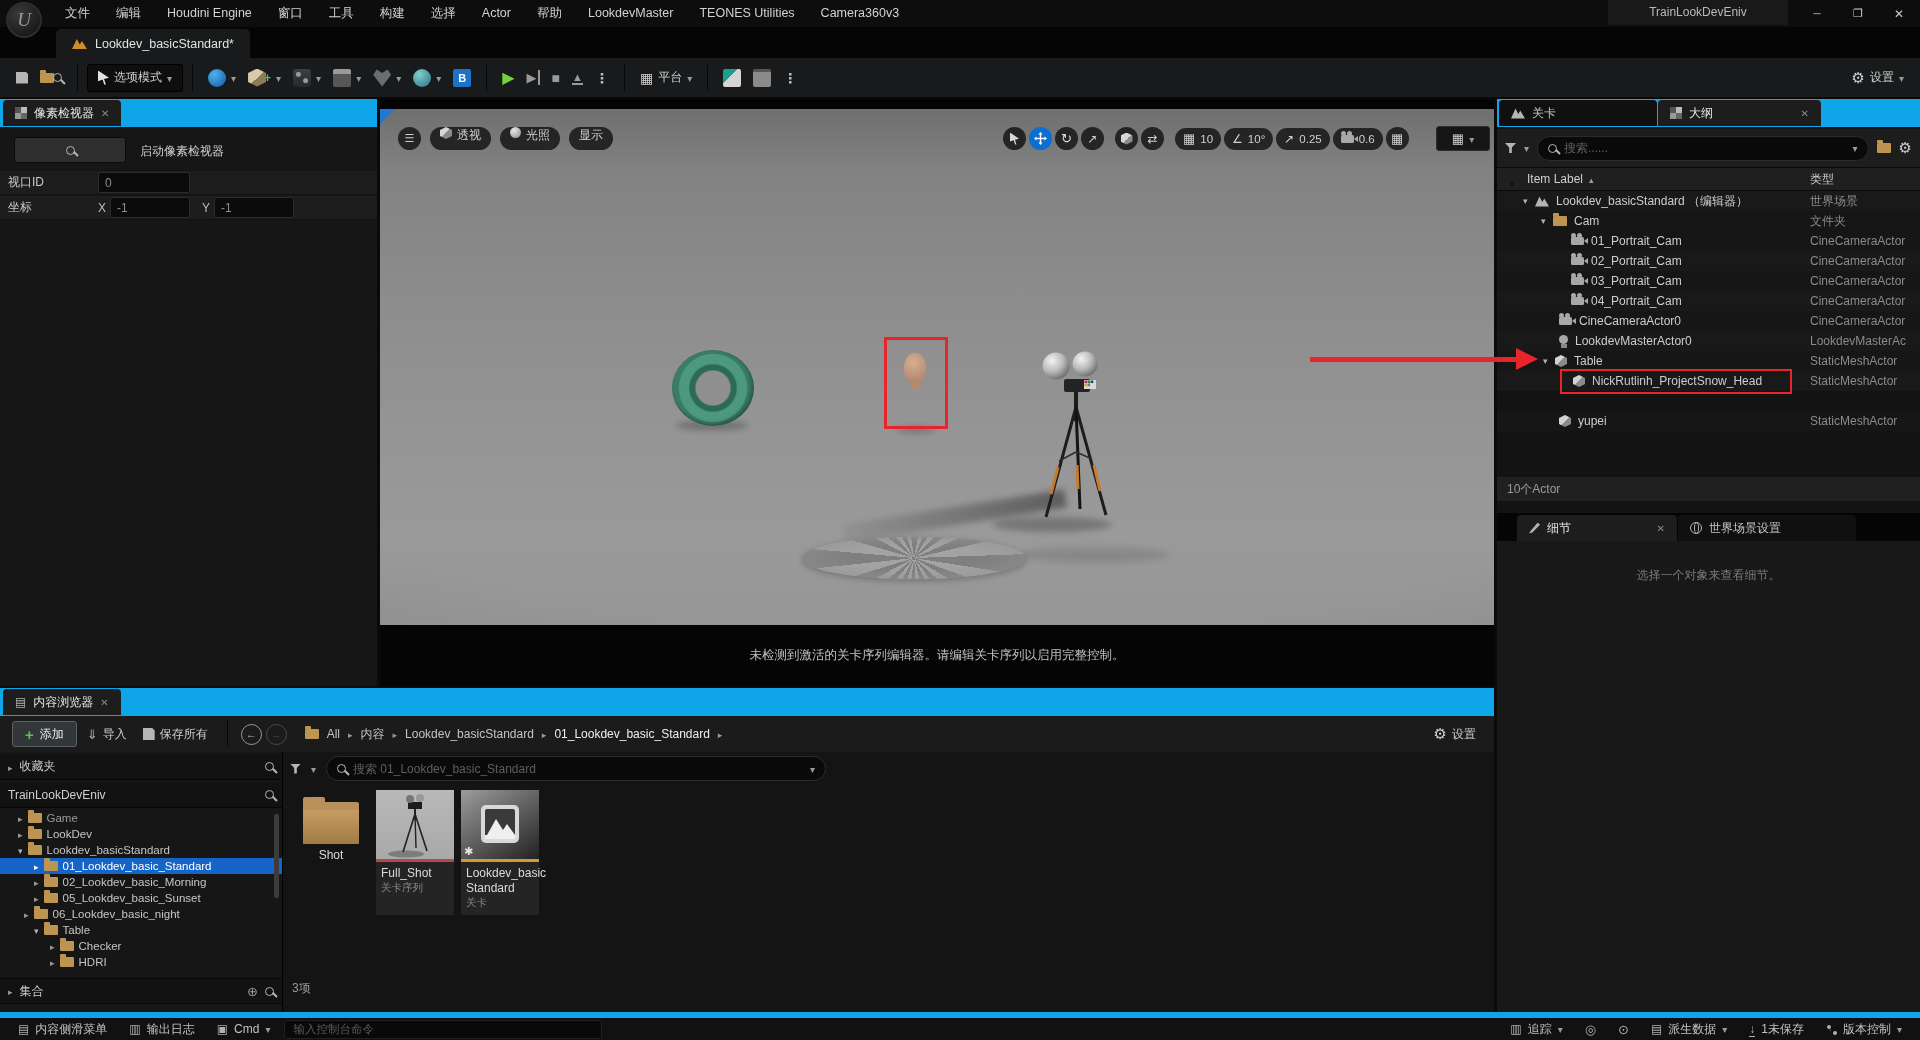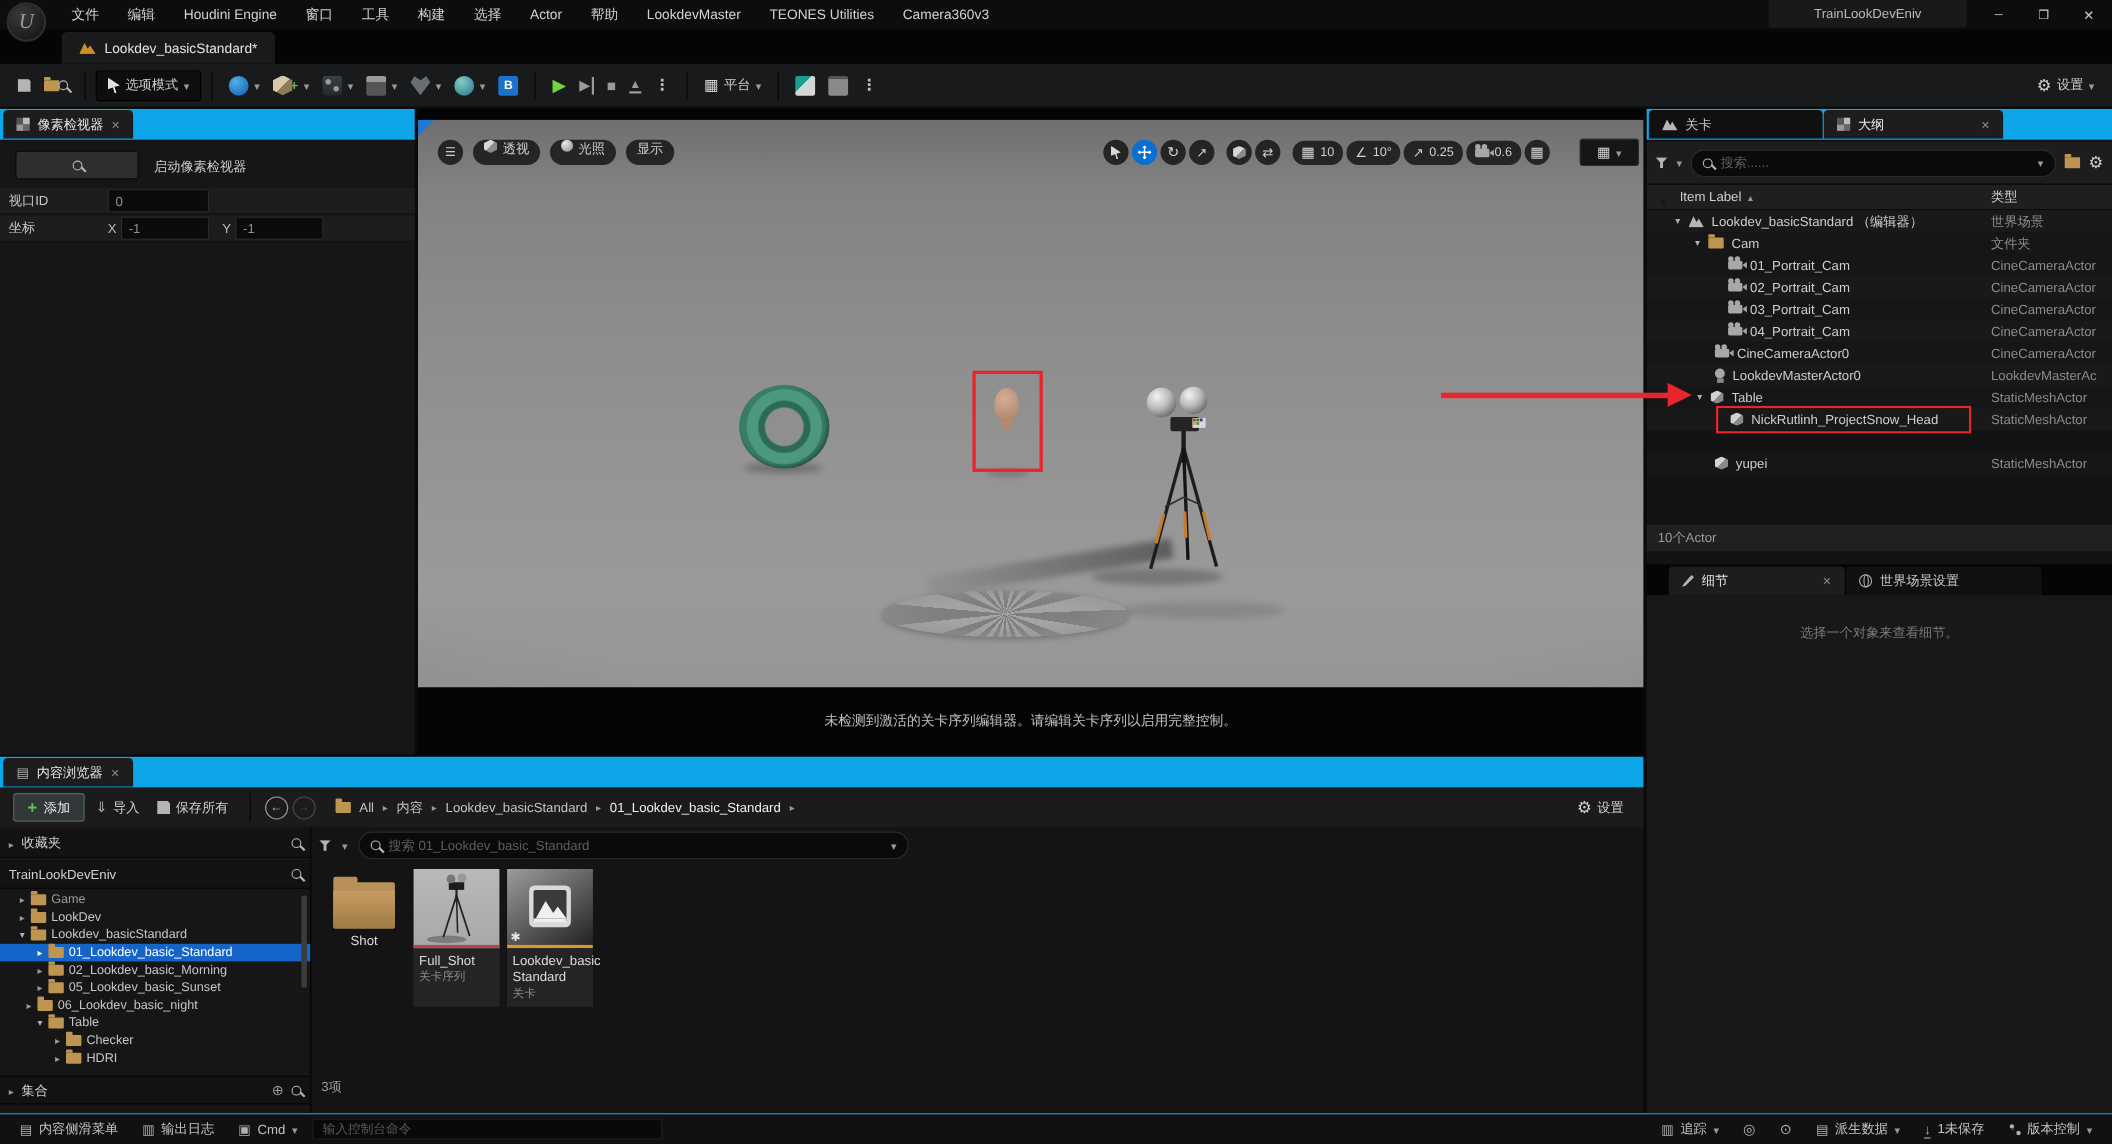--- a/index.html
+++ b/index.html
@@ -136,21 +136,21 @@
 .thumb{width:78px;height:72px;position:relative;overflow:hidden}
 .tname{font-size:12px;color:#dcdcdc;line-height:15px;padding:4px 5px 0}
 .ttype{font-size:10.5px;color:#8a8a8a;padding:0 5px}
 .tilebody{background:#242424;height:53px}
 .g-star::before{content:"✱";color:#e6e6e6;font-size:11px}
 .bigfold{width:56px;height:42px;background:#b8905a;border-radius:2px;position:relative}
 .bigfold::before{content:"";position:absolute;top:-5px;left:0;width:22px;height:6px;background:#b8905a;border-radius:2px 2px 0 0}
 .bigfold::after{content:"";position:absolute;left:0;top:8px;width:56px;height:34px;background:linear-gradient(180deg,#c79c63,#a07a44);border-radius:1px}
 .scrollbar{position:absolute;width:5px;border-radius:2px;background:#3c3c3c}
 
-#statusbar{position:absolute;left:0;top:1012px;width:1920px;height:28px;background:#111;border-top:1px solid #0ea5e9;display:flex;align-items:center;padding:0 10px;gap:6px}
+#statusbar{position:absolute;left:0;top:1012px;width:1920px;height:28px;background:#111;border-top:6px solid #0ea5e9;display:flex;align-items:center;padding:0 10px;gap:6px}
 .sbitem{display:flex;align-items:center;gap:6px;color:#c2c2c2;padding:0 8px;height:28px;flex:none}
 .g-drawer::before{content:"▤";color:#b0b0b0;font-size:12px}
 .g-log::before{content:"▥";color:#b0b0b0;font-size:12px}
 .g-cmd::before{content:"▣";color:#b0b0b0;font-size:12px}
 .g-target::before{content:"◎";color:#b0b0b0;font-size:13px}
 .g-dotc::before{content:"⊙";color:#b0b0b0;font-size:13px}
 .g-server::before{content:"▤";color:#b0b0b0;font-size:12px}
 .g-dl::before{content:"↓";color:#b0b0b0;font-size:12px;border-bottom:1.5px solid #b0b0b0}
 .branchico{width:11px;height:11px;position:relative;flex:none}
 .branchico::before{content:"";position:absolute;left:1px;top:1px;width:4px;height:4px;border-radius:50%;background:#b0b0b0}

